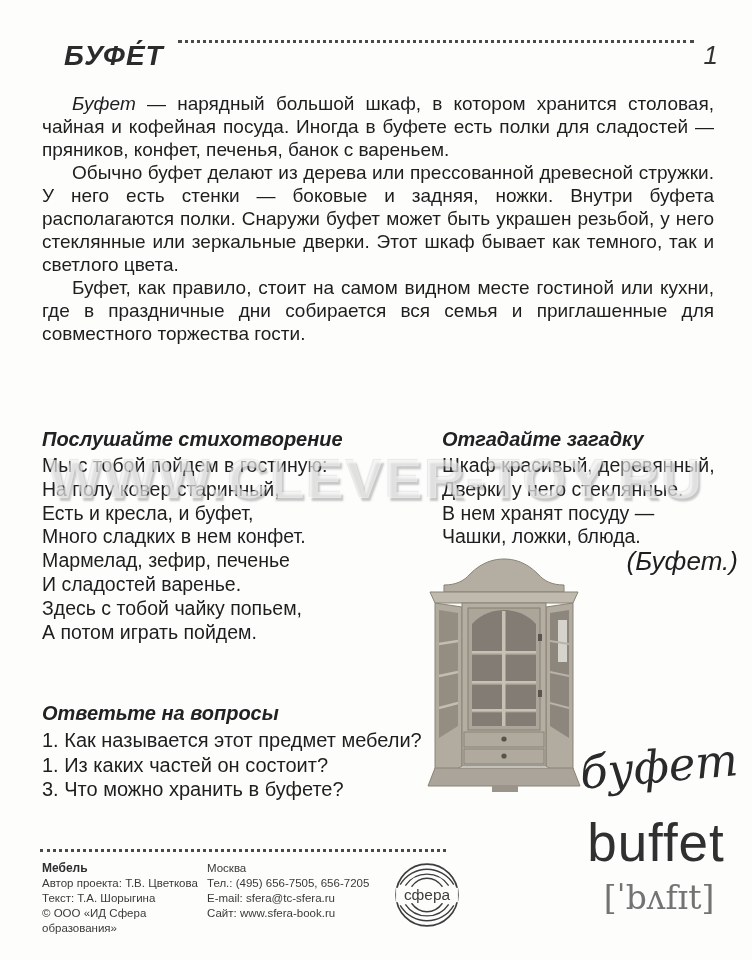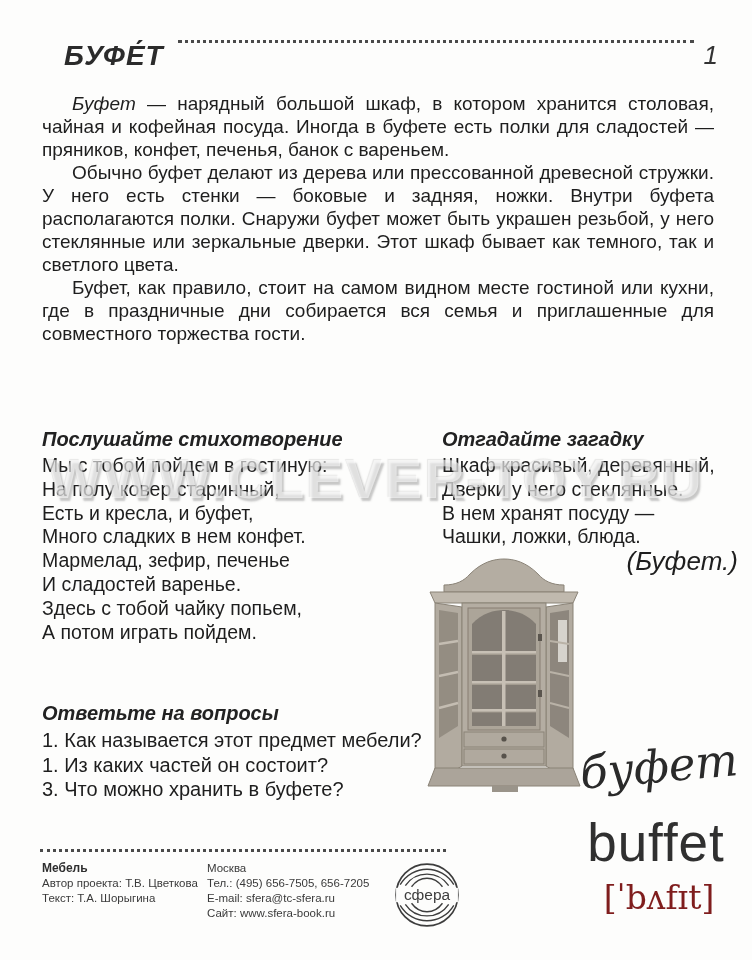--- a/index.html
+++ b/index.html
@@ -63,21 +63,21 @@
     font-size:45px;color:#2a2a2a;transform:rotate(-5deg);
   }
   .vocab-english{
     position:absolute;left:566px;top:812px;width:180px;
     text-align:center;font-size:53px;font-weight:400;
     letter-spacing:1px;color:#303030;
   }
   .vocab-ipa{
     position:absolute;left:574px;top:878px;width:170px;
     text-align:center;font-family:"DejaVu Serif",serif;
-    font-size:33px;color:#7f1d1d;
+    font-size:33px;color:#737373;
   }
   
   .footer-rule{
     position:absolute;left:40px;top:849px;width:406px;height:0;
     border-top:3px dotted #4a4a4a;
   }
   .footer-col{
     position:absolute;top:861px;
     font-size:11.5px;line-height:15px;color:#3a3a3a;
   }
@@ -204,20 +204,21 @@
     <div class="vocab-english">buffet</div>
     <div class="vocab-ipa">[ˈbʌfɪt]</div>
 
     <div class="footer-rule"></div>
 
     <div class="footer-col fc-left">
       <div class="b">Мебель</div>
       <div>
           <div>Автор проекта: Т.В. Цветкова</div>
           <div>Текст: Т.А. Шорыгина</div>
+          <div>© ООО «ИД Сфера образования»</div>
         </div>
     </div>
 
     <div class="footer-col fc-mid">
       <div>Москва</div>
       <div>
           <div>Тел.: (495) 656-7505, 656-7205</div>
           <div>E-mail: sfera@tc-sfera.ru</div>
           <div>Сайт: www.sfera-book.ru</div>
         </div>

